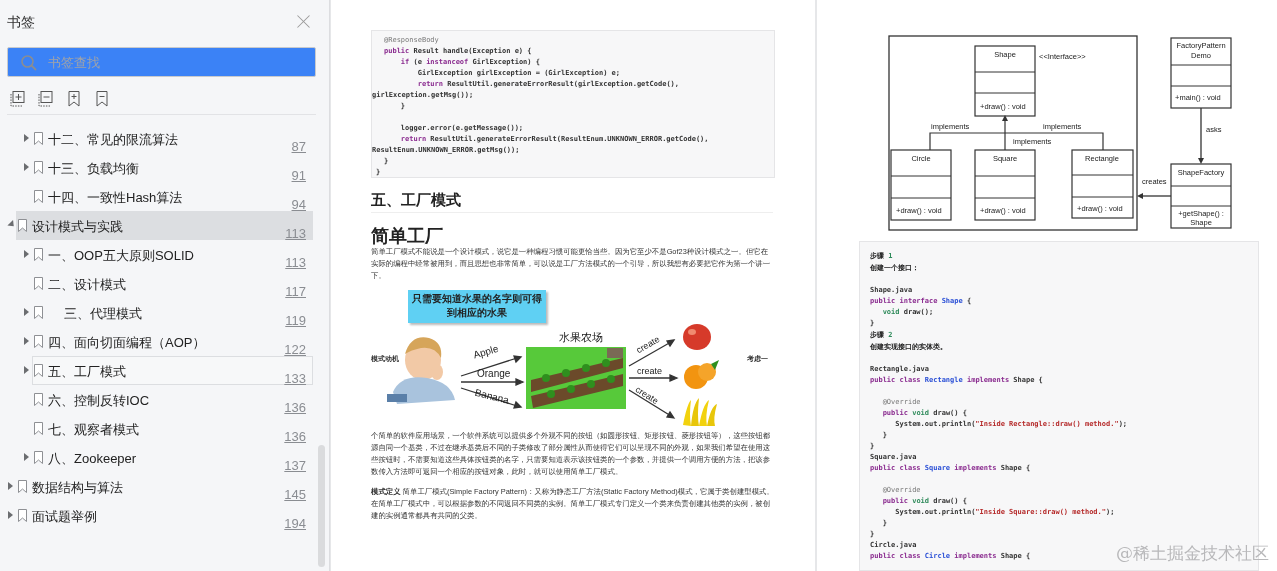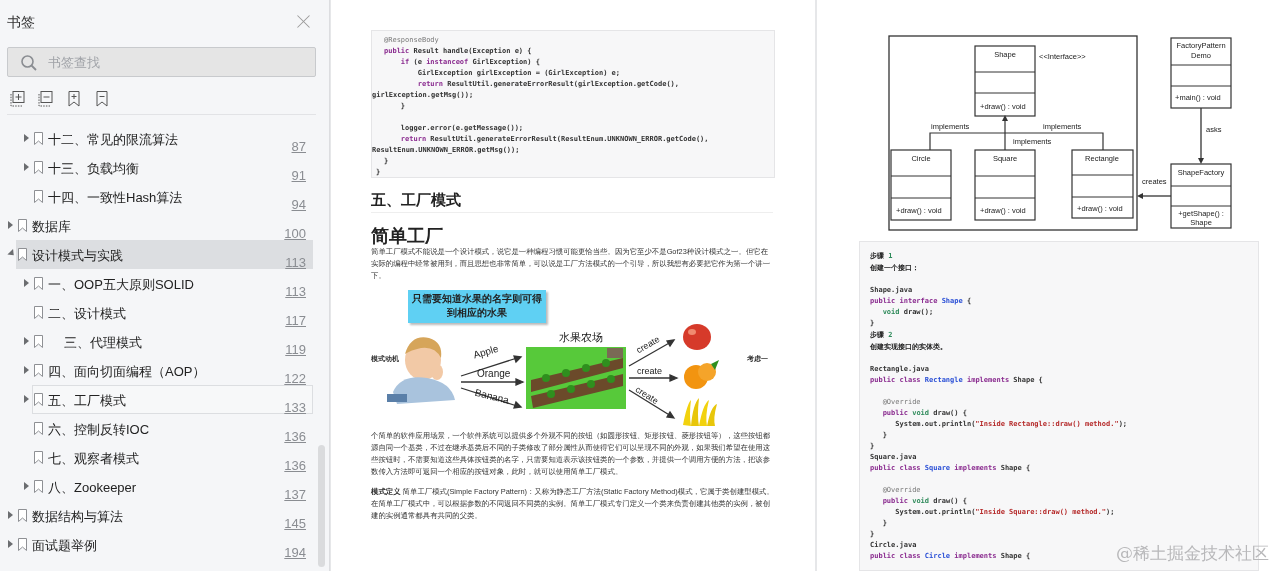--- a/index.html
+++ b/index.html
@@ -8,21 +8,21 @@
 
   
   .sidebar { position: absolute; left: 0; top: 0; width: 330px; height: 571px; background: #f5f6f8; border-right: 1px solid #dcdde0; }
   .sb-header { position: absolute; left: 0; top: 0; width: 330px; height: 44px; }
   .sb-title { position: absolute; left: 7px; top: 14px; font-size: 14px; color: #333; }
   .sb-close { position: absolute; left: 296px; top: 14px; width: 16px; height: 16px; cursor: pointer; }
   .sb-close::before, .sb-close::after { content: ""; position: absolute; left: 7px; top: -1px; width: 1px; height: 17px; background: #999; }
   .sb-close::before { transform: rotate(45deg); }
   .sb-close::after { transform: rotate(-45deg); }
 
-  .sb-search { position: absolute; left: 7px; top: 47px; width: 309px; height: 30px; background: #e5e5e5; border: 1px solid #c8cacd; border-radius: 2px; }
+  .sb-search { position: absolute; left: 7px; top: 47px; width: 309px; height: 30px; background: #3b82f6; border: 1px solid #c8cacd; border-radius: 2px; }
   .sb-search .search-icon { position: absolute; left: 12px; top: 6px; width: 18px; height: 18px; }
   .sb-search input { position: absolute; left: 40px; top: 4px; width: 260px; height: 20px; border: none; outline: none; background: transparent; font-size: 13px; color: #333; font-family: "Liberation Sans", "DejaVu Sans", sans-serif; }
   .sb-search input::placeholder { color: #a0a3a8; }
 
   .sb-tools { position: absolute; left: 10px; top: 90px; height: 22px; display: flex; gap: 12px; }
   .tool-btn { width: 16px; height: 18px; cursor: pointer; }
   .sb-divider { position: absolute; left: 7px; top: 114px; width: 309px; height: 1px; background: #e2e3e6; }
 
   .tree { position: absolute; left: 0; top: 124px; width: 316px; }
   .tree-item { position: relative; height: 29px; cursor: pointer; }
@@ -126,28 +126,20 @@
           </svg>
           <span class="label" style="left: 48px;">十三、负载均衡</span>
           <span class="page">91</span>
         </div>
         <div class="tree-item">
           <svg class="bm-icon" viewBox="0 0 9 13" style="left: 34px;">
             <path d="M0.5 0.5 H8.5 V12.5 L4.5 9 L0.5 12.5 Z" fill="#fff" stroke="#8e9094" stroke-width="1"></path>
           </svg>
           <span class="label" style="left: 48px;">十四、一致性Hash算法</span>
           <span class="page">94</span>
-        </div>
-        <div class="tree-item">
-          <span class="caret right" style="left: 8px;"></span>
-          <svg class="bm-icon" viewBox="0 0 9 13" style="left: 18px;">
-            <path d="M0.5 0.5 H8.5 V12.5 L4.5 9 L0.5 12.5 Z" fill="#fff" stroke="#8e9094" stroke-width="1"></path>
-          </svg>
-          <span class="label" style="left: 32px;">数据库</span>
-          <span class="page">100</span>
         </div>
         <div class="tree-item selected">
           <div class="sel-bg"></div>
           <span class="caret down" style="left: 8px;"></span>
           <svg class="bm-icon" viewBox="0 0 9 13" style="left: 18px;">
             <path d="M0.5 0.5 H8.5 V12.5 L4.5 9 L0.5 12.5 Z" fill="#fff" stroke="#8e9094" stroke-width="1"></path>
           </svg>
           <span class="label" style="left: 32px; font-family: Liberation Mono, monospace;">设计模式与实践</span>
           <span class="page">113</span>
         </div>

